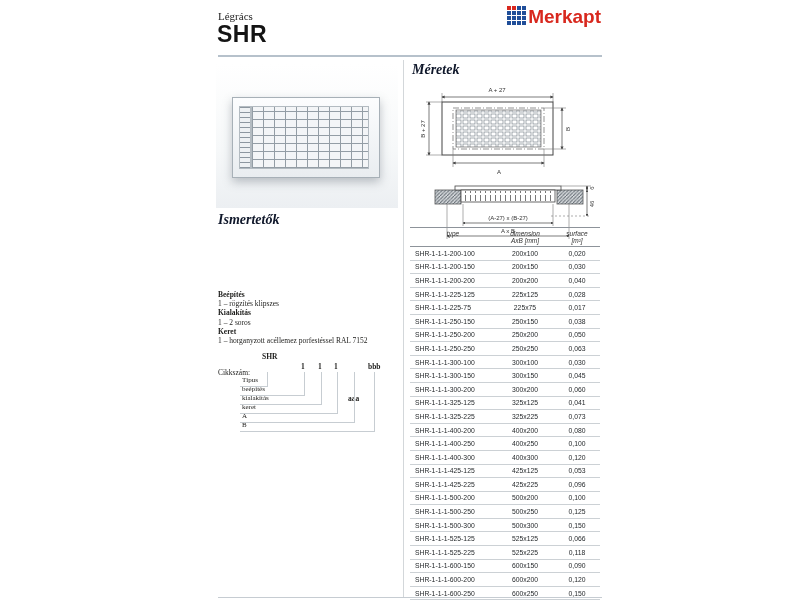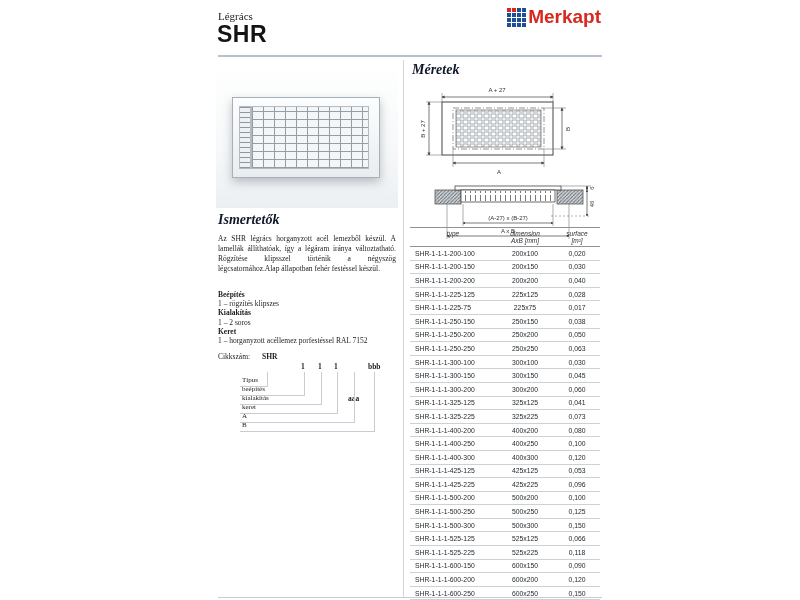--- a/index.html
+++ b/index.html
@@ -4,21 +4,21 @@
 <style>
   html,body{margin:0;padding:0;}
   .stage{position:relative;width:800px;height:600px;background:#ffffff;overflow:hidden;
          font-family:"Liberation Serif",serif;color:#1d1d1b;}
   .page{position:absolute;left:178px;top:0;width:425px;height:547px;}
 
   
   .doc-type{position:absolute;left:40px;top:10px;font-size:11px;color:#222;}
   .doc-title{position:absolute;left:39px;top:21px;font-family:"Liberation Sans",sans-serif;
              font-weight:bold;font-size:23px;letter-spacing:.5px;color:#141414;}
-  .logo{position:absolute;right:2px;top:6px;display:flex;align-items:center;gap:2px;}
+  .logo{position:absolute;right:2px;top:6px;display:flex;gap:2px;}
   .logo-grid{width:19px;height:19px;display:grid;grid-template-columns:repeat(4,1fr);
              grid-template-rows:repeat(4,1fr);gap:1px;}
   .logo-grid span{background:#1f4e99;}
   .logo-grid span:nth-child(1),.logo-grid span:nth-child(2){background:#d8281e;}
   .logo-text{font-family:"Liberation Sans",sans-serif;font-weight:800;font-size:19px;color:#d8281e;}
   .header-rule{position:absolute;left:40px;top:55px;width:384px;height:2px;background:#b6c1cb;}
   .v-divider{position:absolute;left:225px;top:60px;width:1px;height:537px;background:#d3d7da;}
   .footer-rule{position:absolute;left:40px;top:597px;width:384px;height:1px;background:#c6ccd2;}
 
   
@@ -34,21 +34,21 @@
   .grille-left{position:absolute;left:6px;top:8px;width:10px;bottom:8px;border:1px solid #b3bbc1;
           background:repeating-linear-gradient(0deg,#8d97a0 0 1px,transparent 1px 5px),#eef1f3;}
 
   
   .sec-heading{position:absolute;font-style:italic;font-weight:bold;font-size:14px;color:#0f172a;}
   .about-heading{left:40px;top:212px;}
   .about-text{position:absolute;left:40px;top:234px;width:178px;font-size:7.5px;line-height:1.32;
               text-align:justify;color:#222;}
   .specs{position:absolute;left:40px;top:290px;width:180px;font-size:7.5px;line-height:9.2px;}
   .spec-label{font-weight:bold;}
-  .order-label{position:absolute;left:40px;top:352px;font-size:7.5px;}
+  .order-label{position:absolute;left:40px;top:368px;font-size:7.5px;}
   .order-prefix{position:absolute;left:84px;top:352px;font-size:7.5px;font-weight:bold;}
   .tok{position:absolute;top:362px;font-size:7.5px;font-weight:bold;}
   .tok0{left:123px;}.tok1{left:140px;}.tok2{left:156px;}.tok3{left:170px;margin-top:32px;}.tok4{left:190px;}
   .legend{position:absolute;left:32px;top:376px;font-size:7px;}
   .legend div{height:9px;line-height:9px;margin-left:32px;}
   .conn{position:absolute;left:62px;top:372px;border-right:1px solid #c7cdd2;border-bottom:1px solid #c7cdd2;}
   .conn1{width:27px;height:14px;}  .conn2{width:64px;height:23px;}
   .conn3{width:81px;height:32px;}  .conn4{width:97px;height:41px;}
   .conn5{width:114px;height:50px;} .conn6{width:134px;height:59px;}
 
@@ -102,21 +102,20 @@
     <div class="footer-rule"></div>
 
     <div class="product-visual">
       <div class="grille">
         <div class="grille-left"></div>
         <div class="grille-core"></div>
       </div>
     </div>
 
     <div class="sec-heading about-heading">Ismertetők</div>
-    <div class="about-text">Az SHR légrács horganyzott acél lemezből készül. A lamellák állíthatóak, így a légáram iránya változtatható. Rögzítése klipsszel történik a négyszög légcsatornához.Alap állapotban fehér festéssel készül.</div>
 
     <div class="specs">
       <div>
         <div class="spec-label">Beépítés</div>
         <div class="spec-value">1 – rögzítés klipszes</div>
       </div>
         <div>
         <div class="spec-label">Kialakítás</div>
         <div class="spec-value">1 – 2 soros</div>
       </div>

